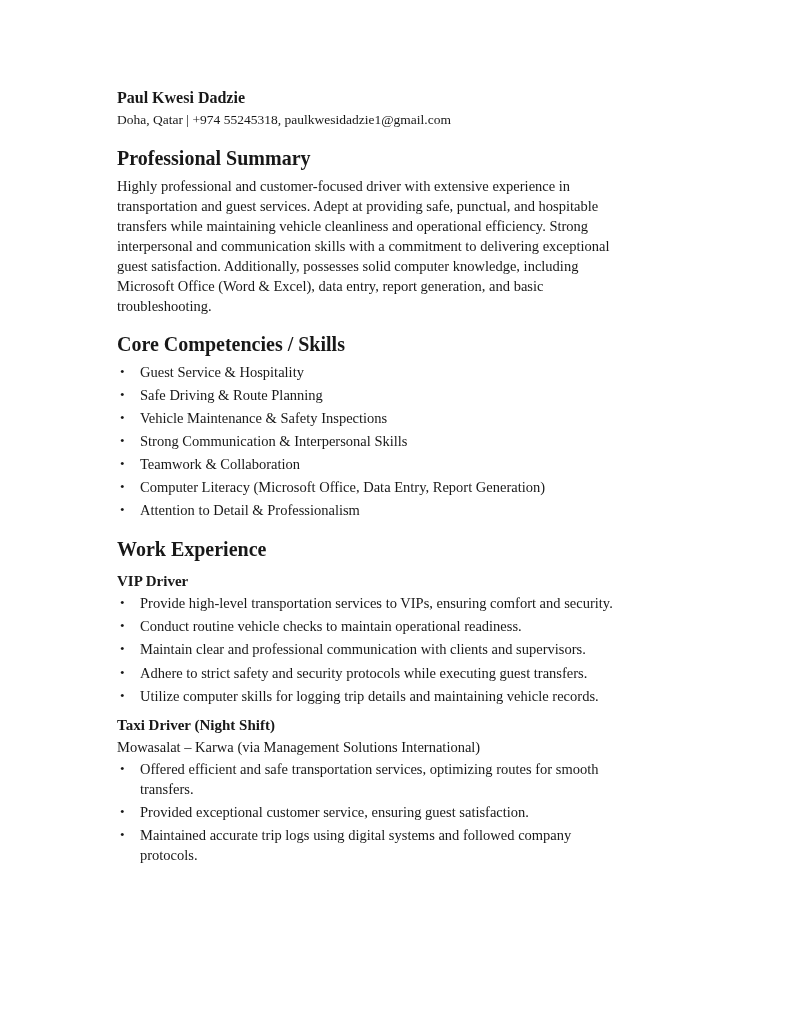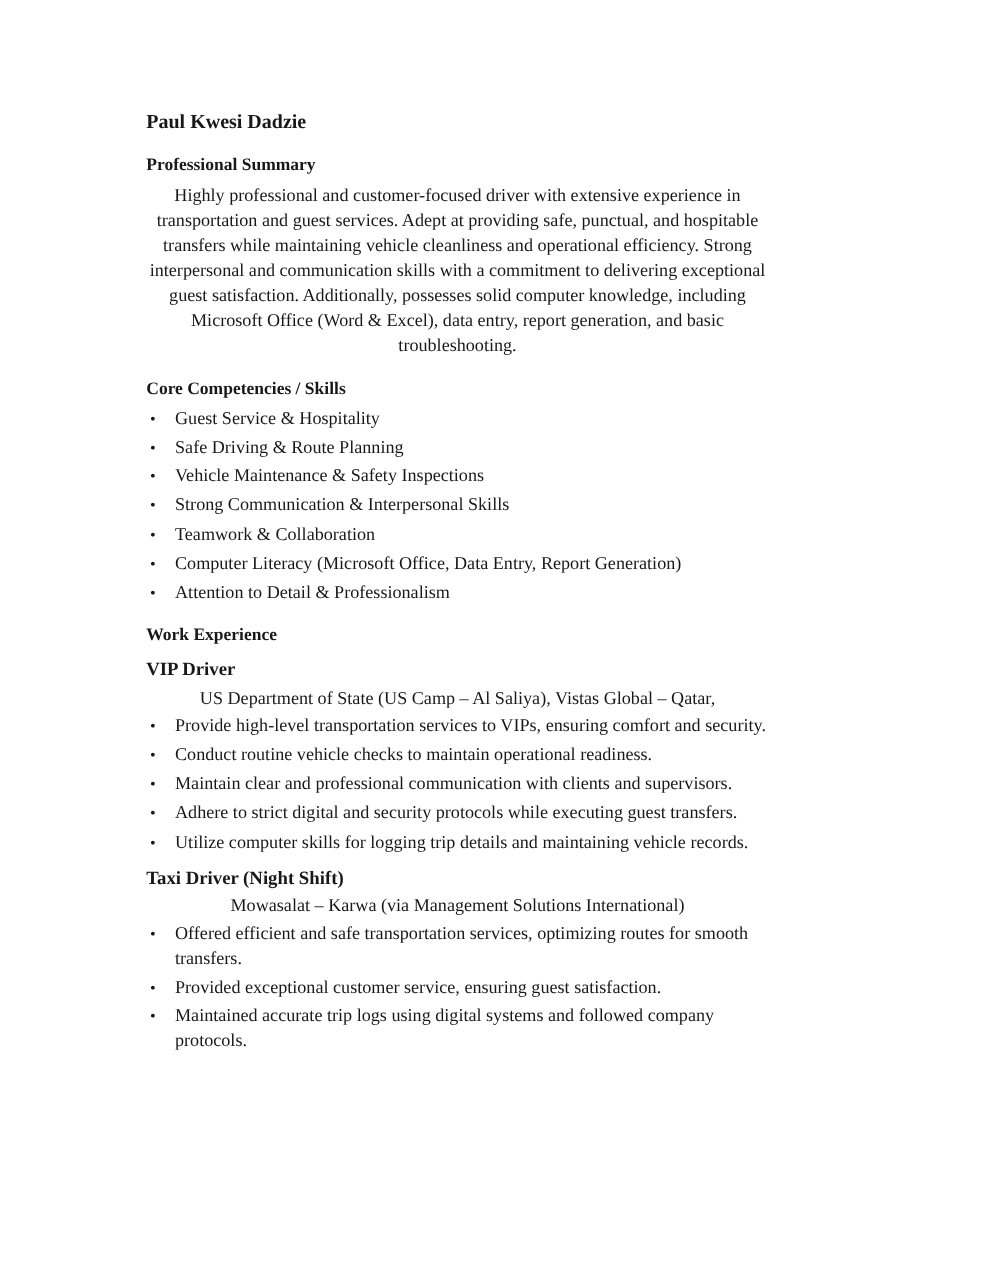--- a/index.html
+++ b/index.html
@@ -24,28 +24,28 @@
     font-size: 16px;
     font-weight: bold;
     margin: 0 0 3px 0;
     line-height: 1.25;
   }
   .contact {
     font-size: 13.5px;
     margin: 0 0 16px 0;
   }
   .section-heading {
-    font-size: 14px;
+    font-size: 20px;
     font-weight: bold;
     margin: 16px 0 5px 0;
     line-height: 1.25;
   }
   .para {
     margin: 0 0 4px 0;
-    text-align: center;
+    text-align: left;
     font-family: Liberation Serif, serif;
   }
   ul.bullets {
     list-style: none;
     margin: 2px 0 4px 0;
     padding: 0 0 0 3px;
   }
   ul.bullets li {
     display: flex;
     align-items: flex-start;
@@ -69,20 +69,21 @@
   .job-line {
     margin: 0;
   }
 </style>
 </head>
 <body>
 
 <div class="page">
 
   <div class="name">Paul Kwesi Dadzie</div>
+  <div class="contact">Doha, Qatar | +974 55245318, paulkwesidadzie1@gmail.com</div>
 
   <div class="section-heading">Professional Summary</div>
   <p class="para">Highly professional and customer-focused driver with extensive experience in transportation and guest services. Adept at providing safe, punctual, and hospitable transfers while maintaining vehicle cleanliness and operational efficiency. Strong interpersonal and communication skills with a commitment to delivering exceptional guest satisfaction. Additionally, possesses solid computer knowledge, including Microsoft Office (Word &amp; Excel), data entry, report generation, and basic troubleshooting.</p>
 
   <div class="section-heading">Core Competencies / Skills</div>
   <ul class="bullets">
     <li>
       <span class="bullet">•</span>
       <span class="bullet-text">Guest Service &amp; Hospitality</span>
     </li>
@@ -109,37 +110,36 @@
     <li>
       <span class="bullet">•</span>
       <span class="bullet-text">Attention to Detail &amp; Professionalism</span>
     </li>
   </ul>
 
   <div class="section-heading">Work Experience</div>
 
   <div>
     <div class="job-title">VIP Driver</div>
-    <p class="para job-line">US Department of State (US Camp – Al Saliya), Vistas Global – Qatar,</p>
     <ul class="bullets">
       <li>
         <span class="bullet">•</span>
         <span class="bullet-text">Provide high-level transportation services to VIPs, ensuring comfort and security.</span>
       </li>
       <li>
         <span class="bullet">•</span>
         <span class="bullet-text">Conduct routine vehicle checks to maintain operational readiness.</span>
       </li>
       <li>
         <span class="bullet">•</span>
         <span class="bullet-text">Maintain clear and professional communication with clients and supervisors.</span>
       </li>
       <li>
         <span class="bullet">•</span>
-        <span class="bullet-text">Adhere to strict digital and security protocols while executing guest transfers.</span>
+        <span class="bullet-text">Adhere to strict safety and security protocols while executing guest transfers.</span>
       </li>
       <li>
         <span class="bullet">•</span>
         <span class="bullet-text">Utilize computer skills for logging trip details and maintaining vehicle records.</span>
       </li>
     </ul>
   </div>
 
   <div>
     <div class="job-title">Taxi Driver (Night Shift)</div>

